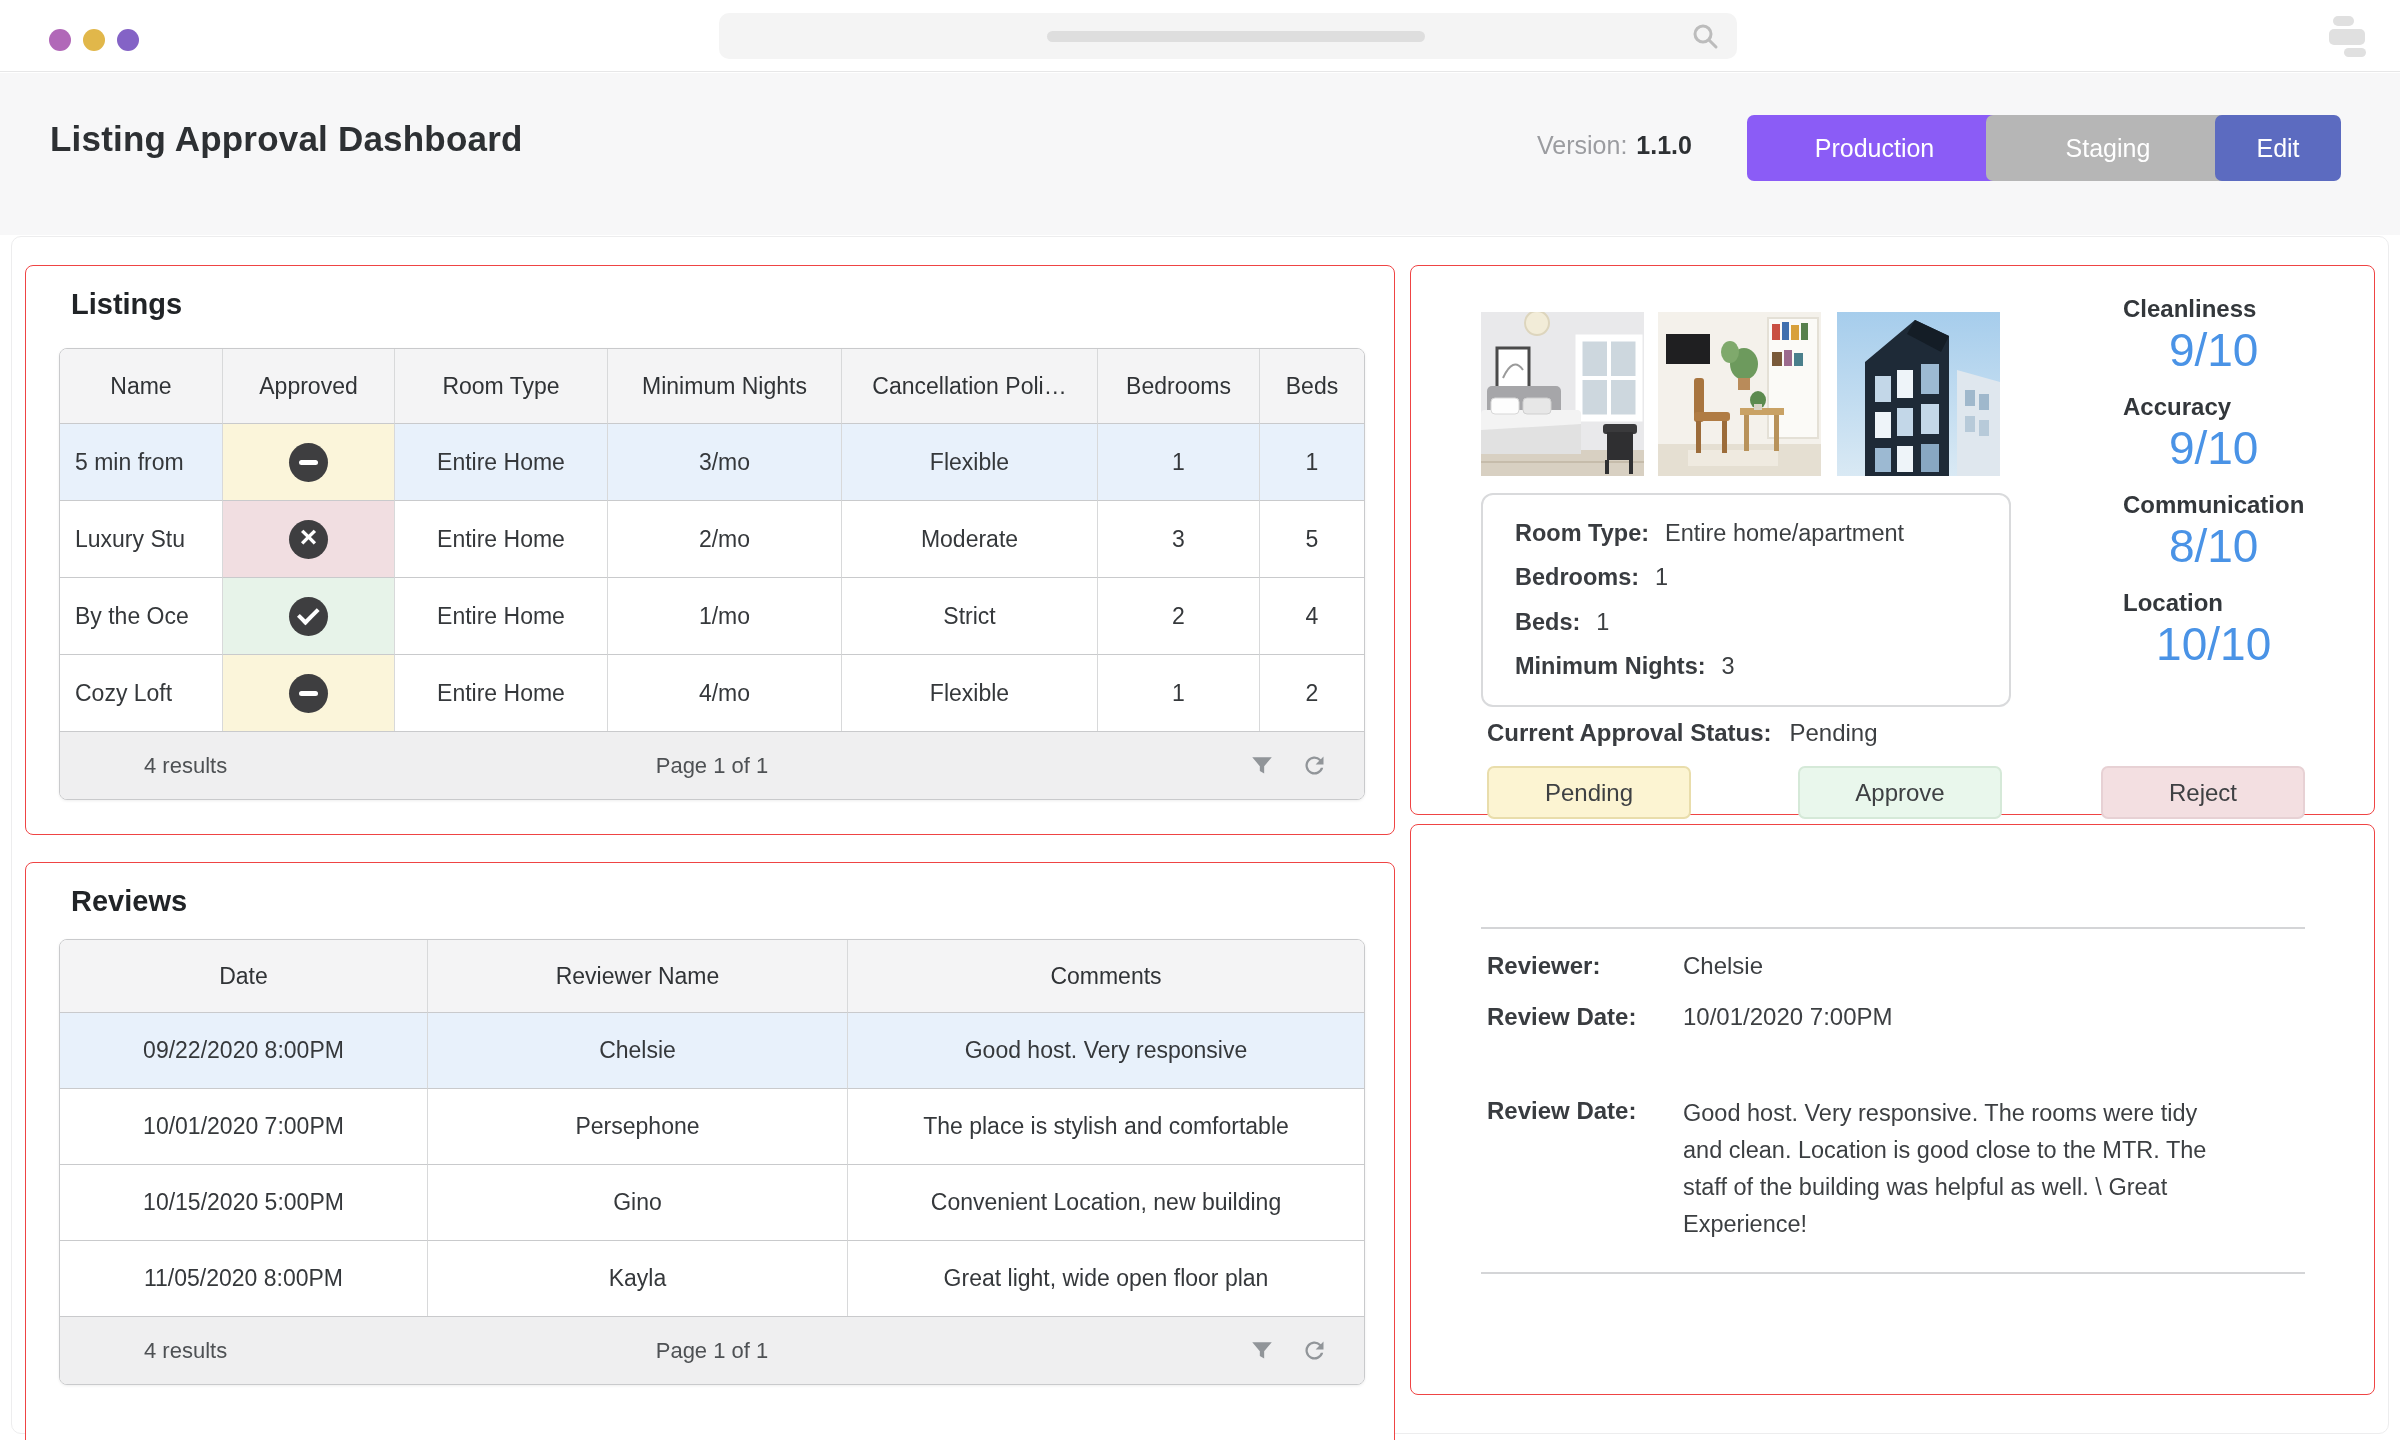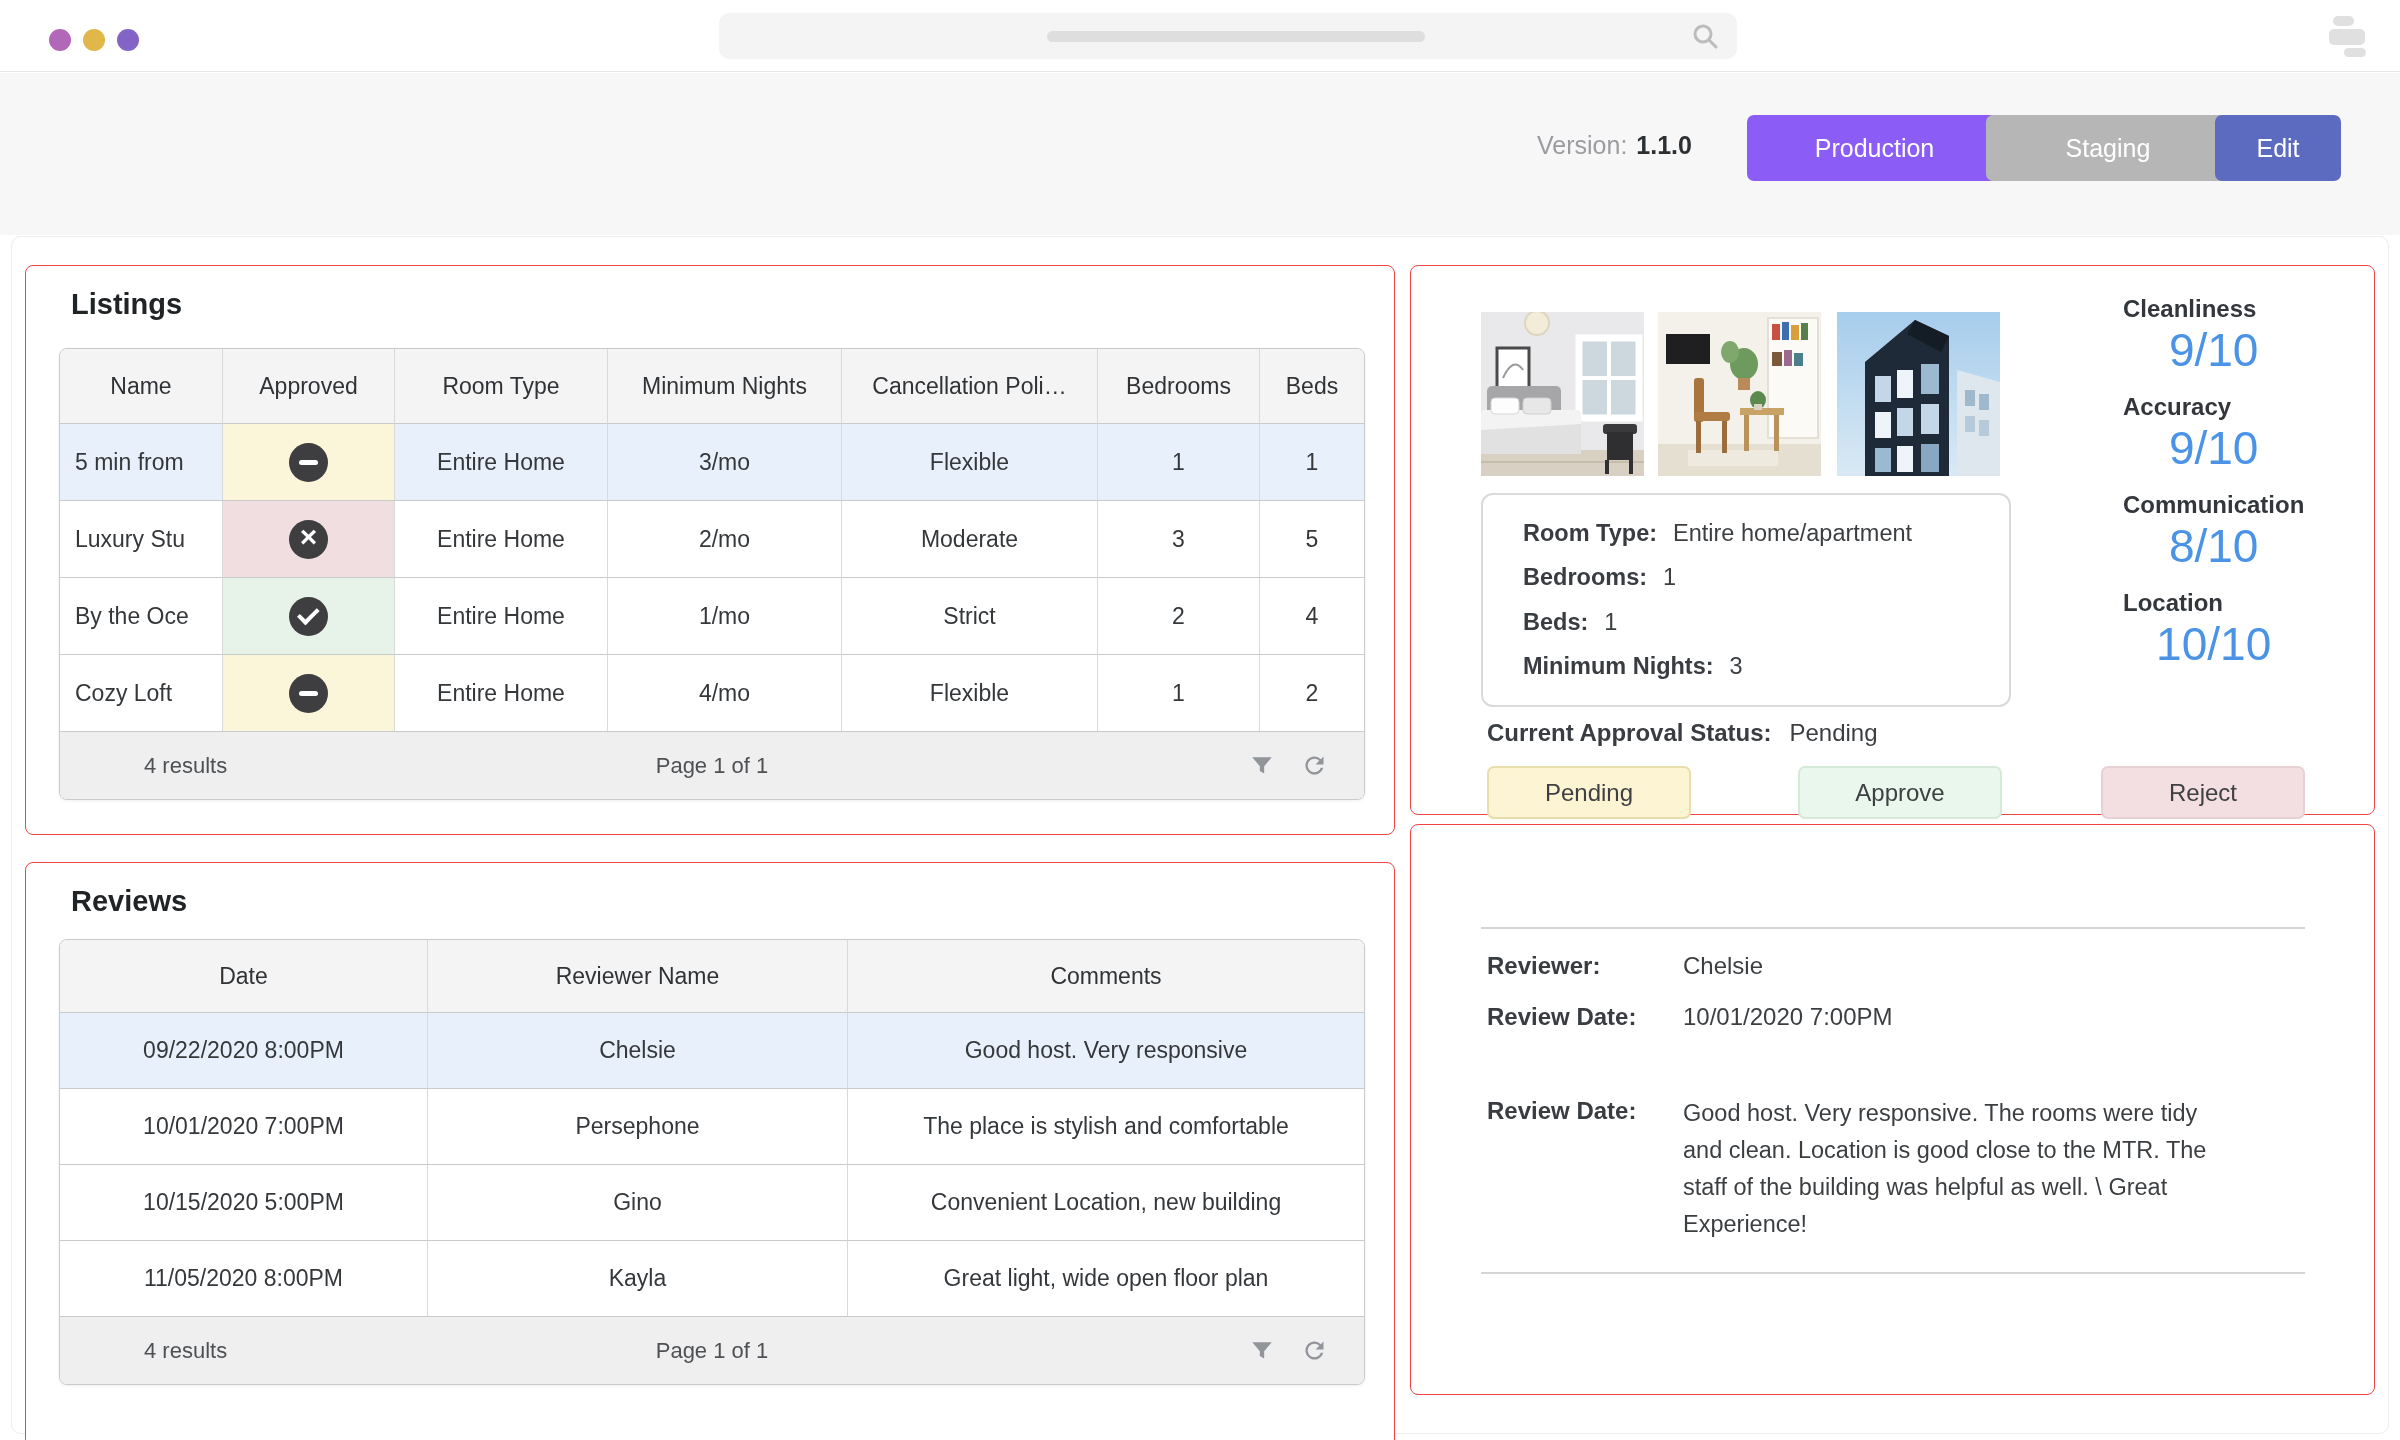--- a/index.html
+++ b/index.html
@@ -76,21 +76,21 @@
 
   
   .photo{position:absolute;top:46px;width:163px;height:164px;}
   .photo svg{display:block;width:100%;height:100%;}
   .photo.p1{left:70px;} .photo.p2{left:247px;} .photo.p3{left:426px;}
   .ratings{position:absolute;left:712px;top:28px;}
   .rating{margin-bottom:15px;}
   .rating .rlabel{font-size:24px;font-weight:700;color:#33373b;line-height:1.25;}
   .rating .rvalue{font-size:46px;color:#4a93e6;line-height:1.15;text-align:center;}
   .info-box{position:absolute;left:70px;top:227px;width:530px;height:214px;border:2px solid #d9dadc;border-radius:12px;
-            box-sizing:border-box;display:flex;flex-direction:column;justify-content:space-evenly;padding:8px 40px;}
+            box-sizing:border-box;display:flex;flex-direction:column;justify-content:space-evenly;padding:8px 32px;}
   .info-row{font-size:23.5px;color:#3c3f42;}
   .info-row .ilabel{font-weight:700;color:#393c40;margin-right:16px;}
   .status-line{position:absolute;left:76px;top:453px;font-size:24px;color:#3c3f42;}
   .status-line .slabel{font-weight:700;color:#393c40;margin-right:18px;}
   .act-btn{position:absolute;top:500px;height:53px;width:204px;border-radius:7px;font-size:24px;color:#3e4043;
            font-family:inherit;cursor:pointer;}
   .btn-pending{left:76px;background:#fcf4d2;border:2px solid #e9ddab;}
   .btn-approve{left:387px;background:#e9f7ec;border:2px solid #d5e9d8;}
   .btn-reject{left:690px;background:#f3dfe1;border:2px solid #e7d1d4;}
 
@@ -121,20 +121,21 @@
       </span>
     </div>
     <div class="win-icon">
       <span class="b b1"></span>
       <span class="b b2"></span>
       <span class="b b3"></span>
     </div>
   </div>
 
   <div class="appheader">
+    <h1 class="page-title">Listing Approval Dashboard</h1>
     <div class="version"><span>Version:</span><b>1.1.0</b></div>
     <button class="env-btn btn-production">Production</button>
     <button class="env-btn btn-staging">Staging</button>
     <button class="env-btn btn-edit">Edit</button>
   </div>
 
   <div class="frame"></div>
 
   <section class="card listings-card">
     <h2>Listings</h2>

